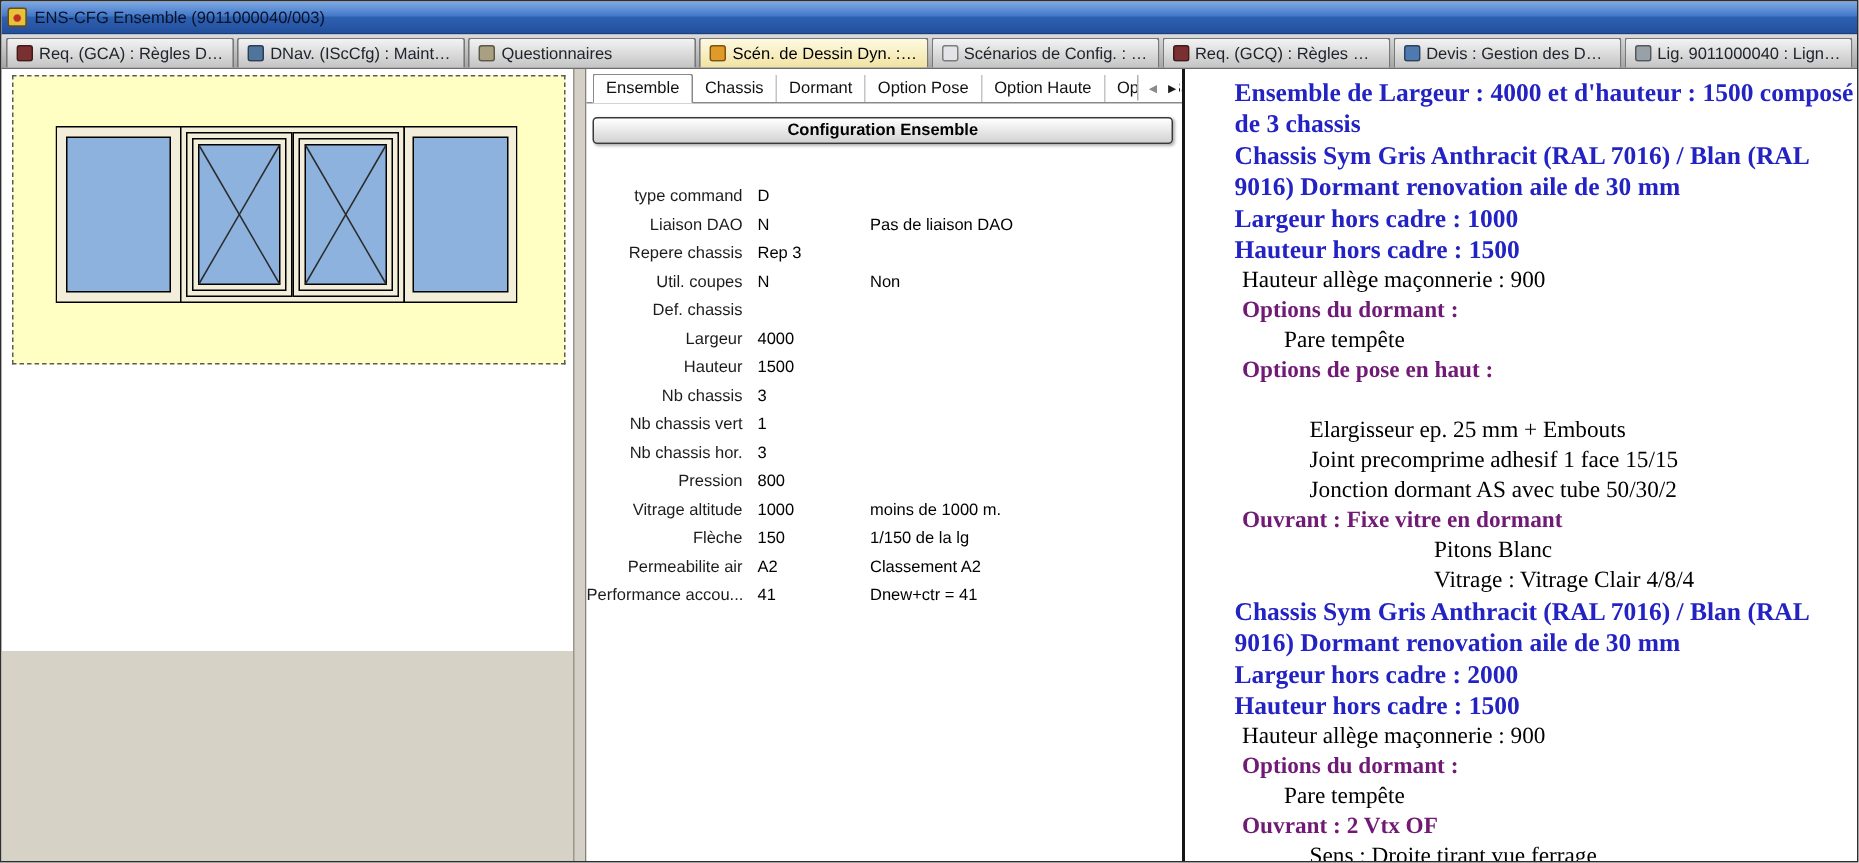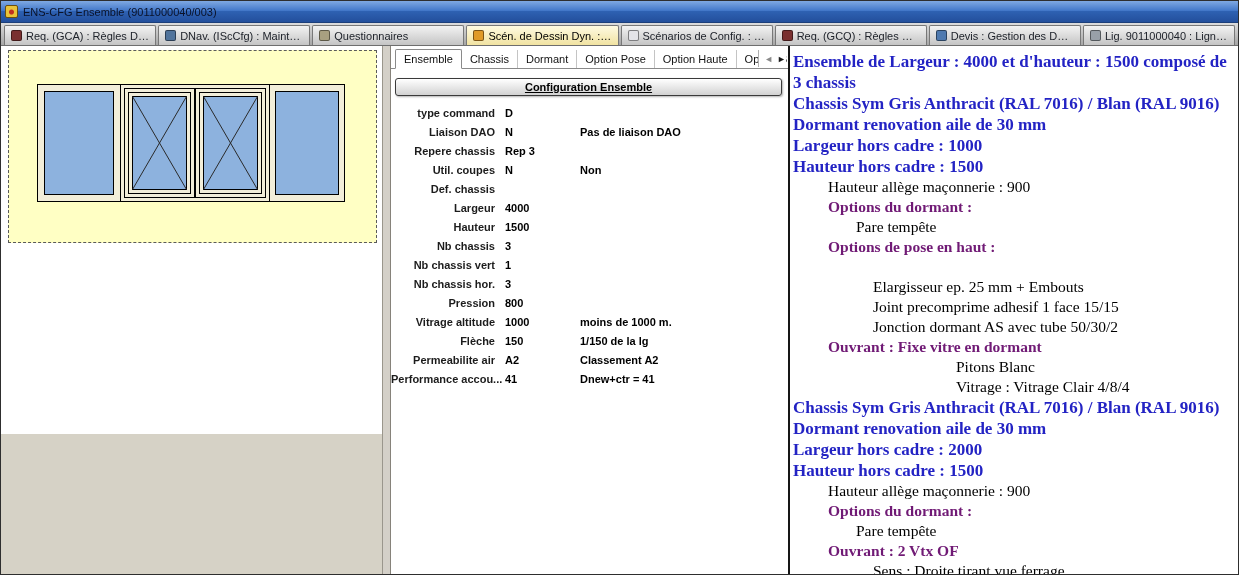--- a/index.html
+++ b/index.html
@@ -43,33 +43,33 @@
     border-bottom: 1px solid #8a8a8a; padding-left: 4px; padding-right: 36px; }
   .ctab { font-size: 11px; color: #111; padding: 3px 8px; border-right: 1px solid #c4c4c4; white-space: nowrap; cursor: default; }
   .ctab.active { background: #fff; border: 1px solid #8a8a8a; border-bottom: 1px solid #fff;
     margin-bottom: -1px; border-radius: 2px 2px 0 0; }
   .ctab-scroll { position: absolute; right: 2px; bottom: 1px; height: 17px; display: flex; align-items: center;
     gap: 4px; padding-left: 5px; border-left: 1px solid #b0b0b0; background: #fff; font-size: 9px; }
   .arrow-left { color: #8a8a8a; }
   .arrow-right { color: #1a1a1a; }
   .cfg-header { margin: 9px 6px 0 4px; height: 18px; border: 1px solid #3a3a3a; border-radius: 3px;
     background: linear-gradient(180deg, #ffffff, #d2d2d2); box-shadow: inset 0 1px 0 #fff, 1px 1px 2px rgba(0,0,0,.3);
-    font-size: 11px; font-weight: bold; color: #000; display: flex; align-items: center; justify-content: center; text-decoration: underline; }
-  .cfg-form { margin-top: 7px; font-weight: bold; }
+    font-size: 11px; font-weight: bold; color: #000; display: flex; align-items: center; justify-content: center; }
+  .cfg-form { margin-top: 25px; }
   .frow { display: flex; align-items: center; height: 19px; font-size: 11px; color: #000; }
   .f-label { flex: 0 0 auto; width: 114px; padding-right: 10px; text-align: right; color: #1c1c1c; white-space: nowrap; overflow: hidden; }
   .f-value { flex: 0 0 auto; width: 42px; white-space: nowrap; }
   .f-extra { flex: 1 1 auto; white-space: nowrap; padding-left: 33px; }
 
   
   .right-sep { position: absolute; left: 787px; top: 45px; width: 2px; height: 530px; background: #161616; }
   .right-panel { position: absolute; left: 789px; top: 45px; width: 450px; height: 530px; background: #fff;
     overflow: hidden; padding: 5px 4px 0 3px; font-family: "Liberation Serif", serif; }
   .dline { line-height: 20px; min-height: 20px; }
-  .d-blue { color: #2323c4; font-weight: bold; font-size: 17px; line-height: 21px; min-height: 21px; }
+  .d-blue { color: #2323c4; font-weight: bold; font-size: 17px; line-height: 21px; min-height: 21px; margin-left: 30px; }
   .d-bold { color: #701a75; font-weight: bold; font-size: 15.5px; }
   .d-normal { color: #000; font-size: 15.5px; }
   .ind-0 { padding-left: 0; }
   .ind-1 { padding-left: 35px; }
   .ind-2 { padding-left: 63px; }
   .ind-3 { padding-left: 80px; }
   .ind-5 { padding-left: 163px; }
 </style>
 </head>
 <body>

